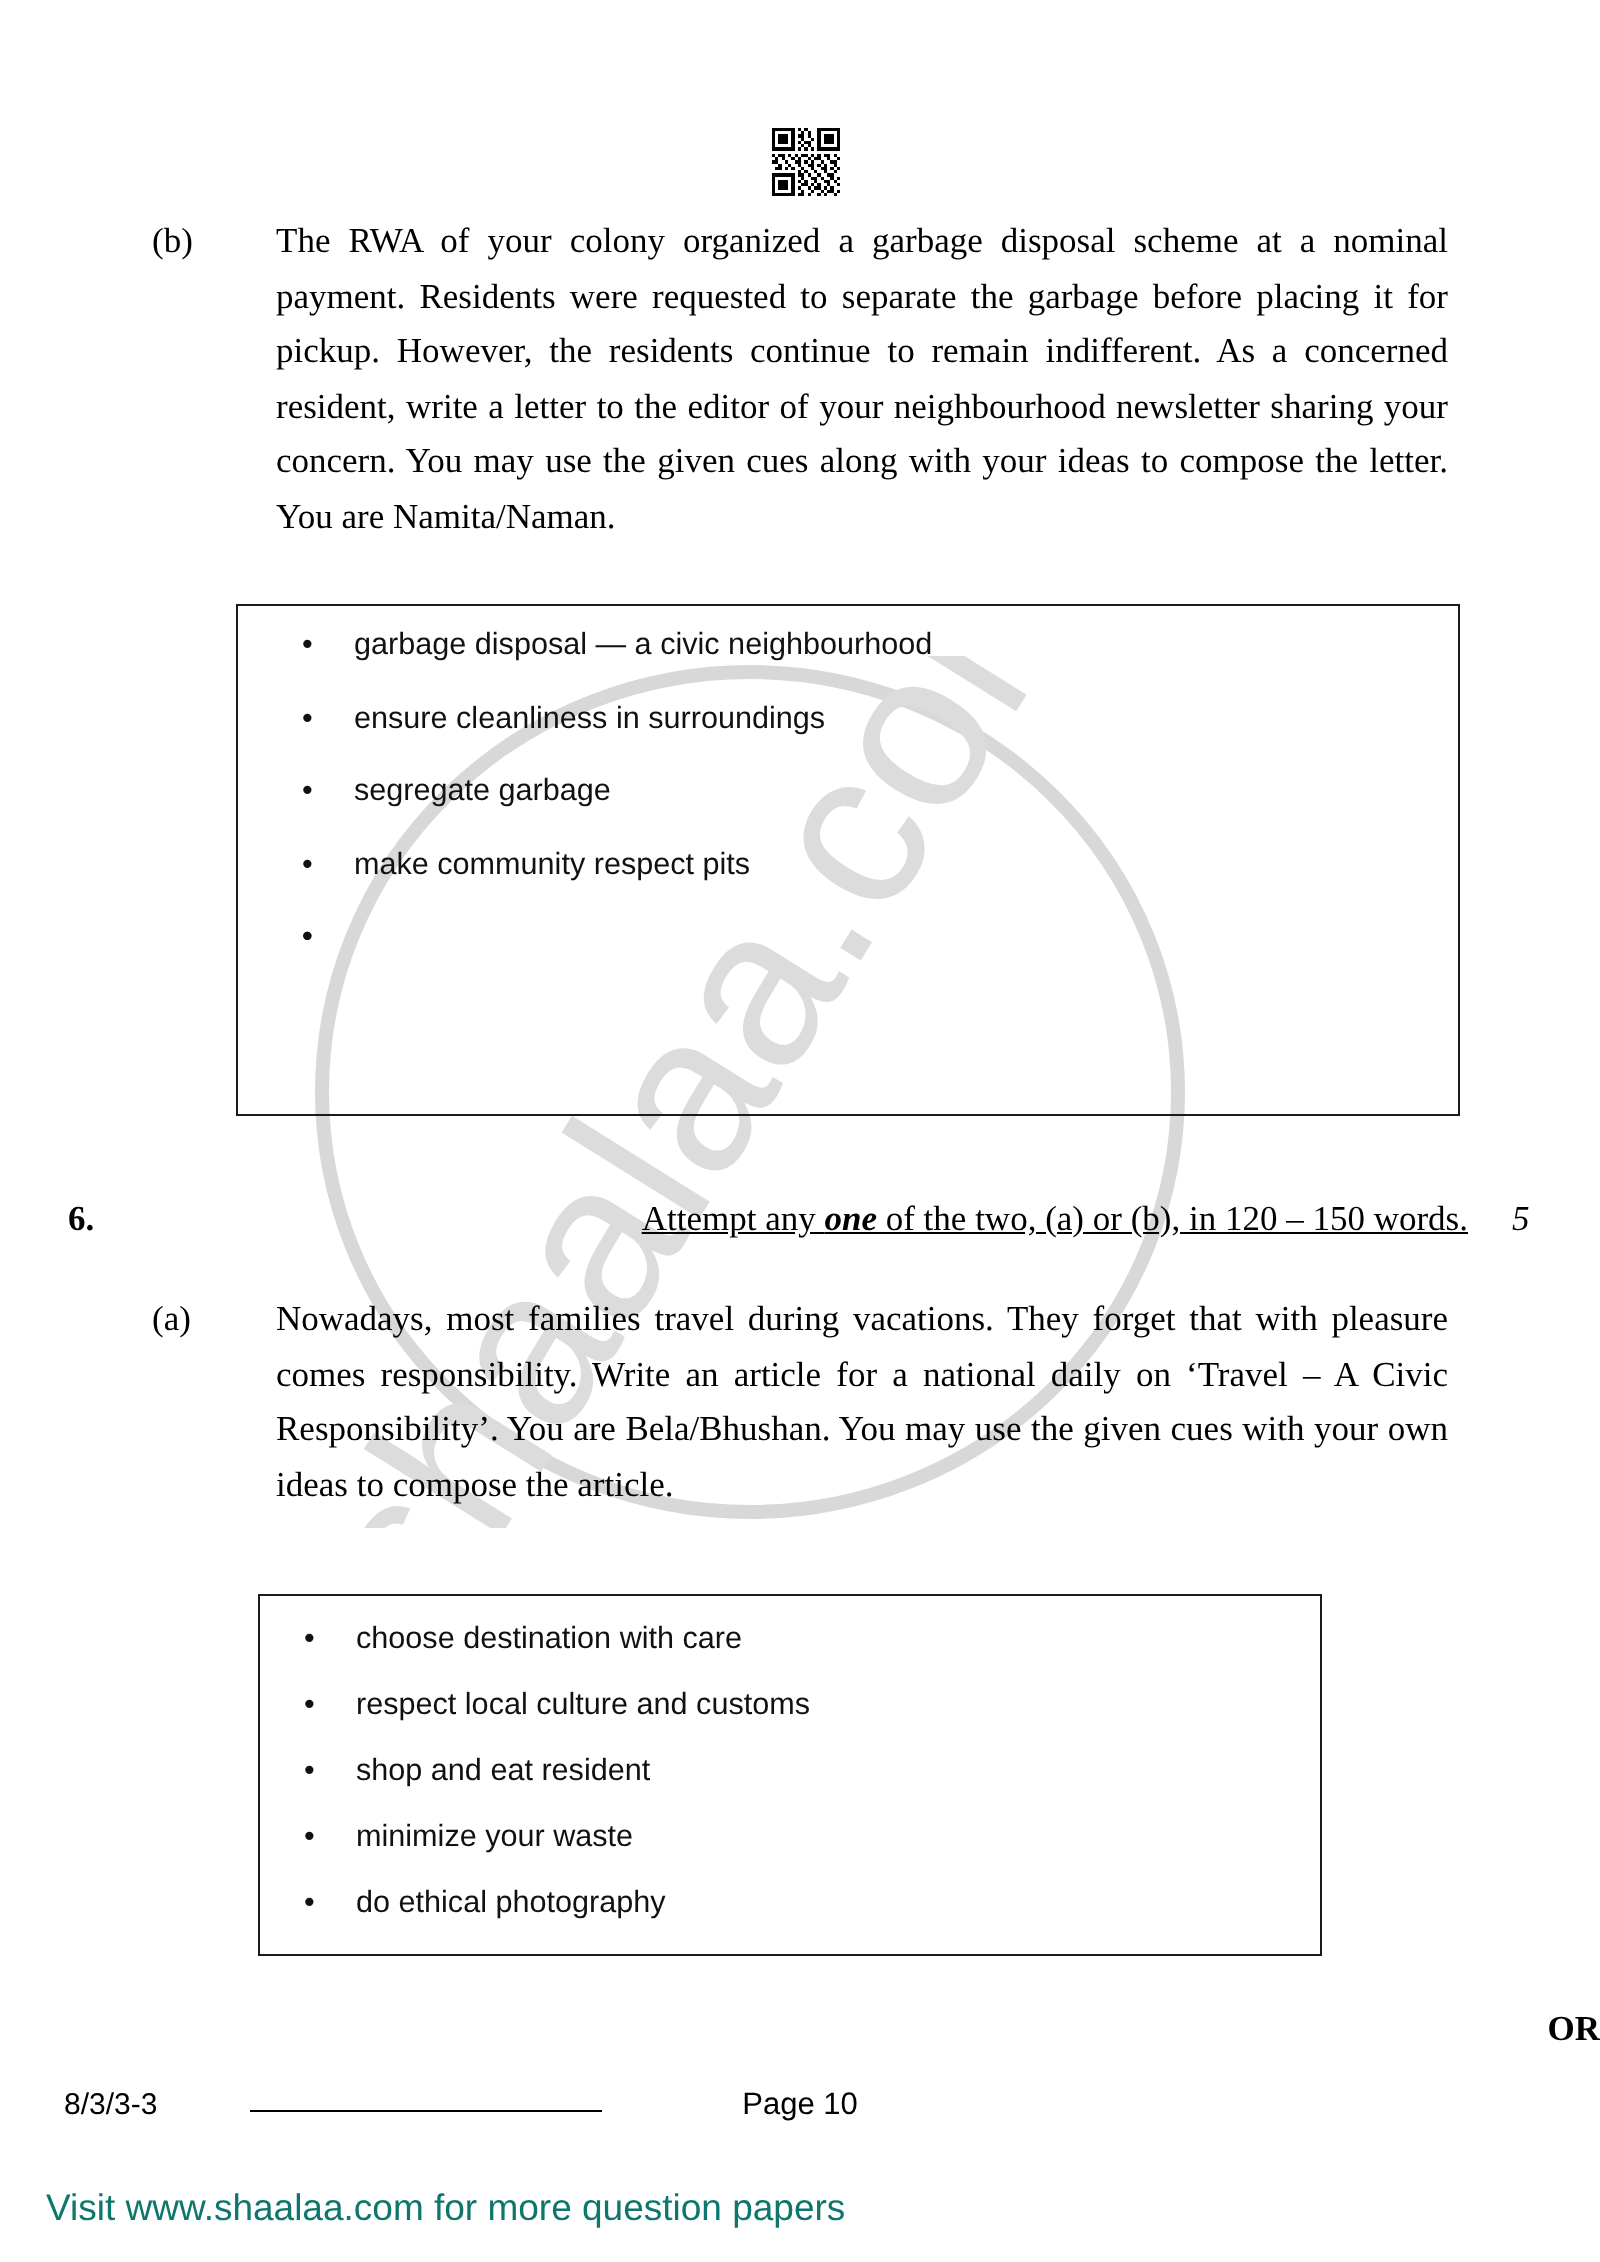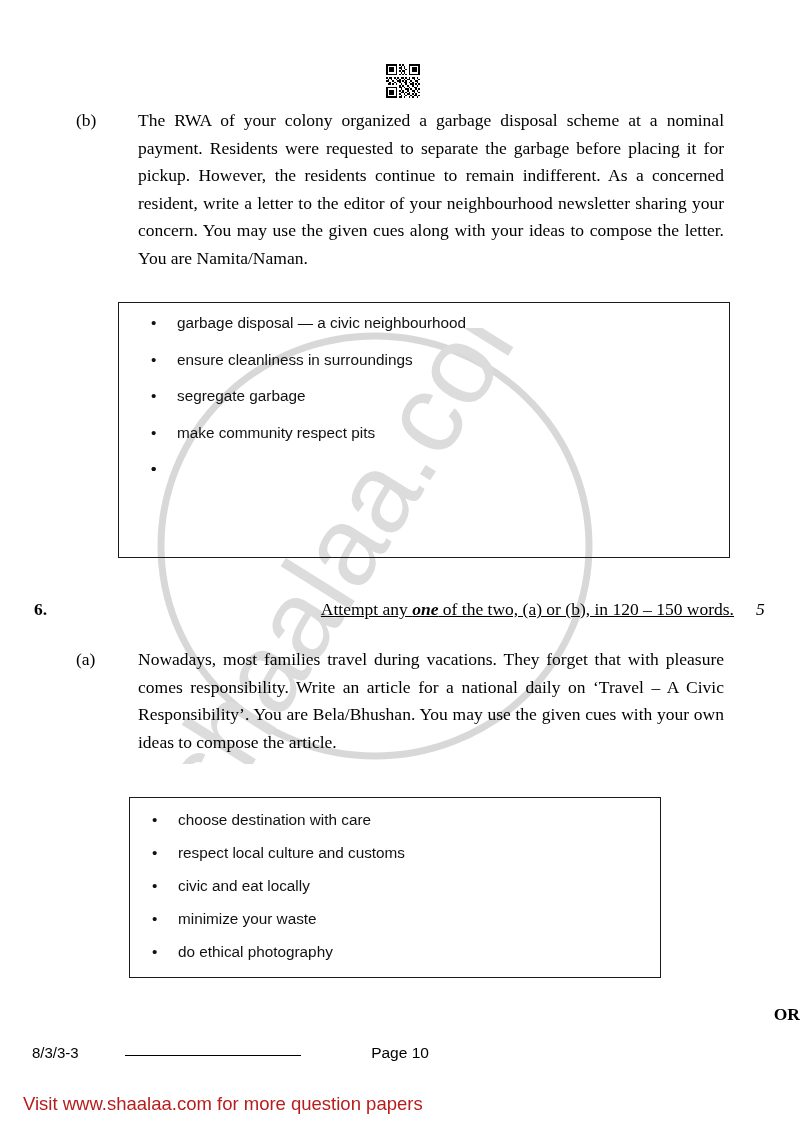--- a/index.html
+++ b/index.html
@@ -174,21 +174,21 @@
     font-family: "Liberation Sans", sans-serif;
     font-size: 15.5px;
     z-index: 3;
   }
   .site-note {
     position: absolute;
     left: 23px;
     top: 1093px;
     font-family: "Liberation Sans", sans-serif;
     font-size: 18.5px;
-    color: #b91c1c;
+    color: #0f766e;
     z-index: 3;
   }
 </style>
 </head>
 <body>
 
 <div class="page">
 
   <div class="watermark">
     <svg viewBox="0 0 446 436" xmlns="http://www.w3.org/2000/svg" aria-hidden="true">
@@ -363,21 +363,21 @@
         <li class="cue-item">
           <span class="dot">•</span>
           <span>choose destination with care</span>
         </li>
         <li class="cue-item">
           <span class="dot">•</span>
           <span>respect local culture and customs</span>
         </li>
         <li class="cue-item">
           <span class="dot">•</span>
-          <span>civic and eat locally</span>
+          <span>shop and eat resident</span>
         </li>
         <li class="cue-item">
           <span class="dot">•</span>
           <span>minimize your waste</span>
         </li>
         <li class="cue-item">
           <span class="dot">•</span>
           <span>do ethical photography</span>
         </li>
       </ul>

